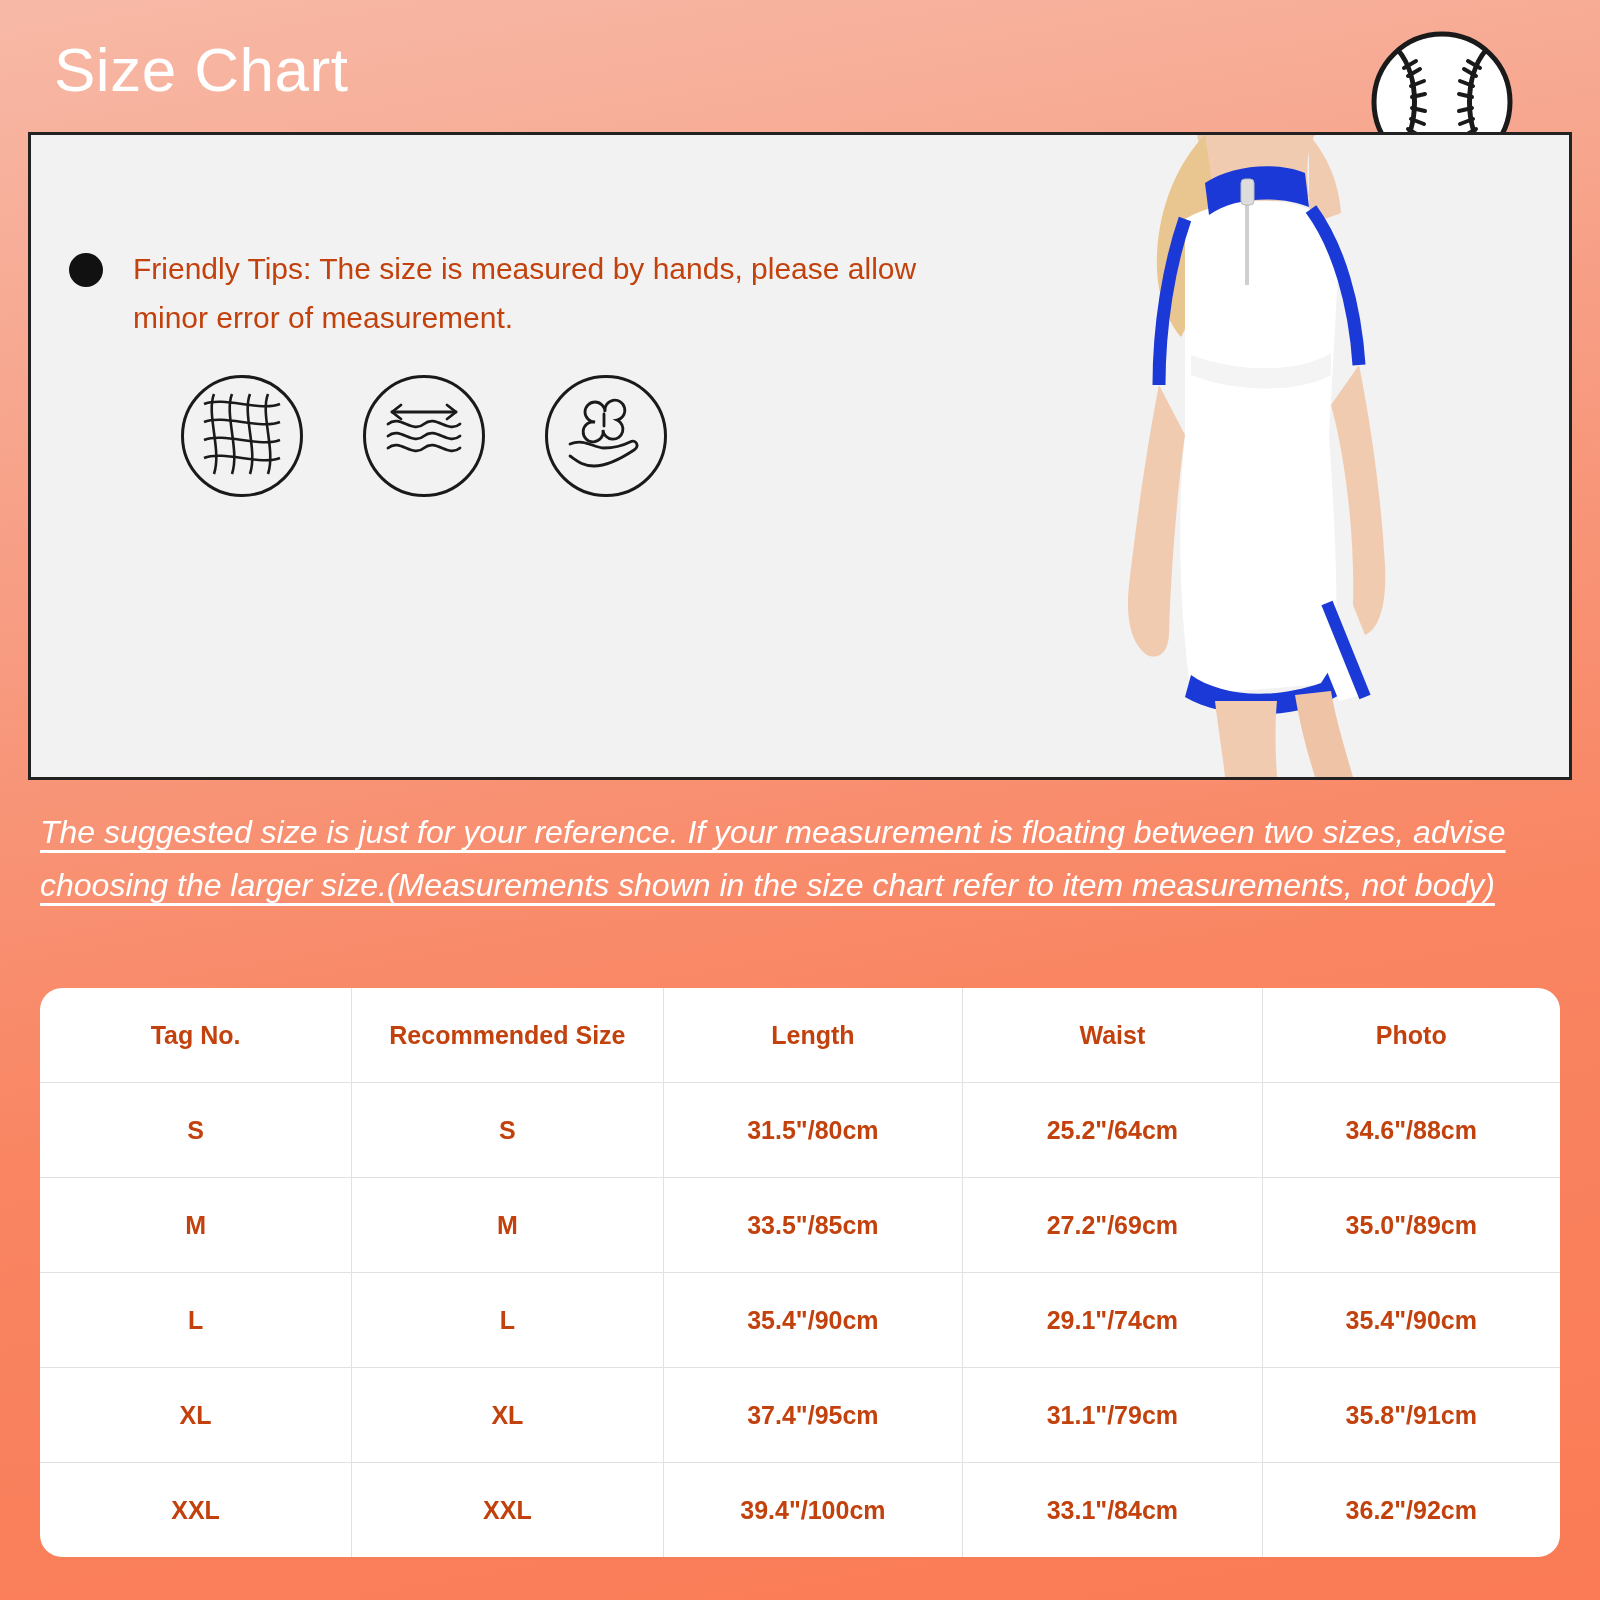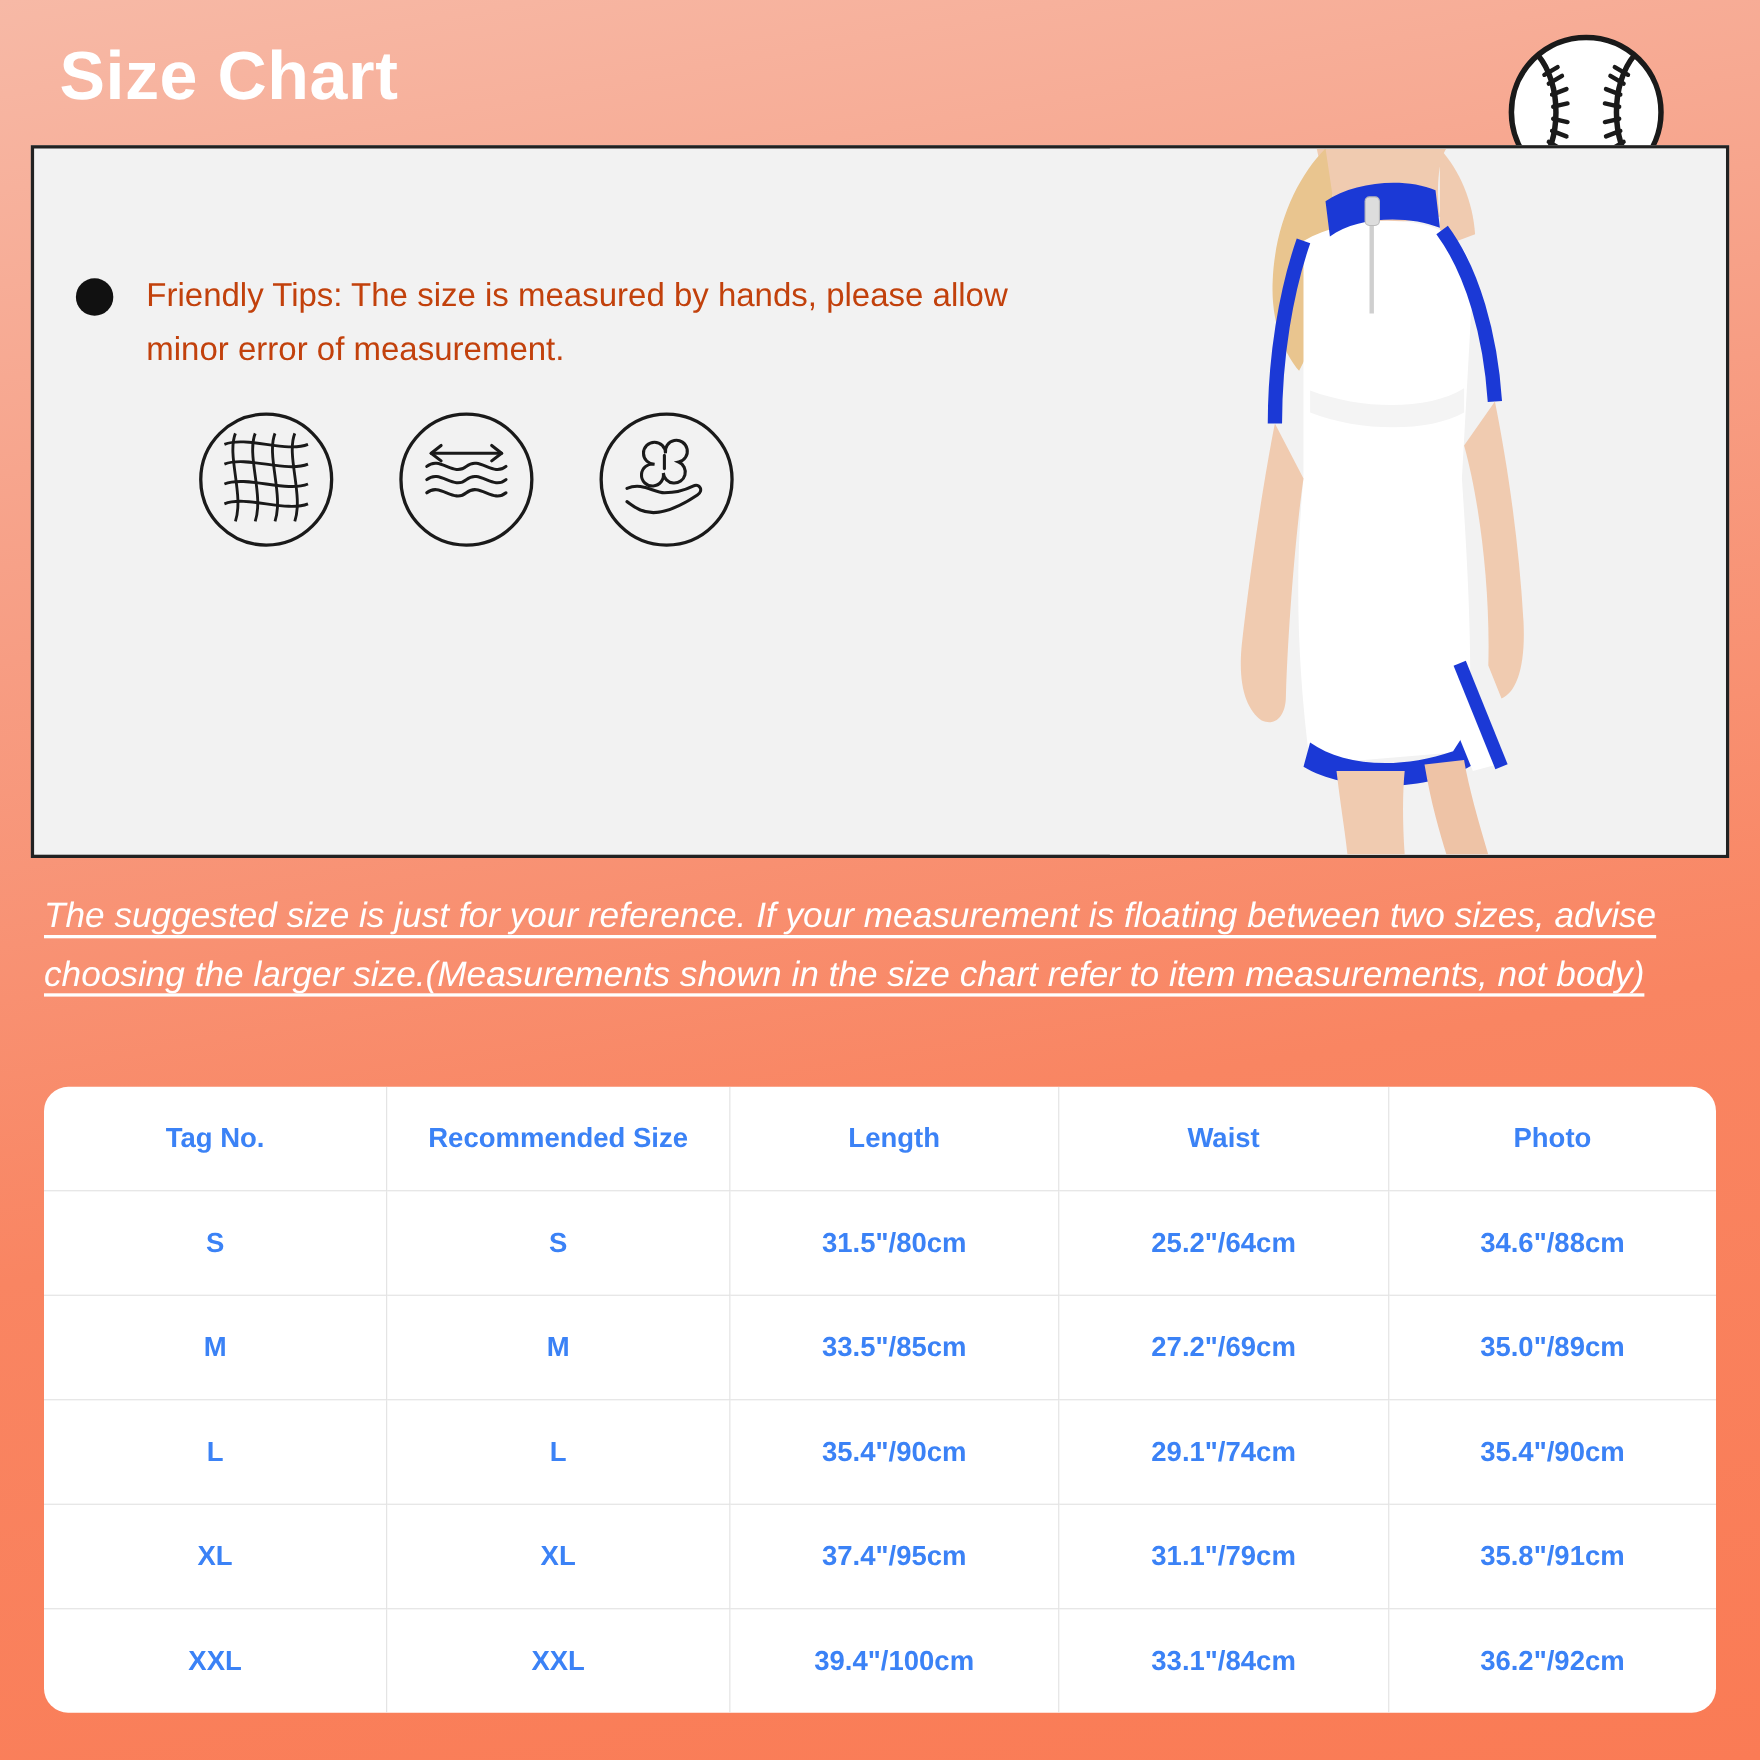--- a/index.html
+++ b/index.html
@@ -21,21 +21,21 @@
     box-sizing: border-box;
     overflow: hidden;
   }
 
   
   .title {
     position: absolute;
     left: 54px;
     top: 36px;
     font-size: 62px;
-    font-weight: bold;
+    font-weight: normal;
     color: #ffffff;
     letter-spacing: 0.5px;
     line-height: 1.1;
   }
 
   
   .baseball {
     position: absolute;
     right: 84px;
     top: 28px;
@@ -132,21 +132,21 @@
     box-sizing: border-box;
   }
   table {
     width: 100%;
     border-collapse: collapse;
     table-layout: fixed;
   }
   th, td {
     font-size: 25px;
     font-weight: bold;
-    color: #3b82f6;
+    color: #c2410c;
     text-align: center;
     height: 92px;
     border-right: 1px solid #e2e2e2;
     border-bottom: 1px solid #e2e2e2;
     margin-top: 18px;
   }
   tr:last-child td { border-bottom: none; }
   th:last-child, td:last-child { border-right: none; }
   col.c1 { width: 20.5%; }
   col.c2 { width: 20.5%; }

